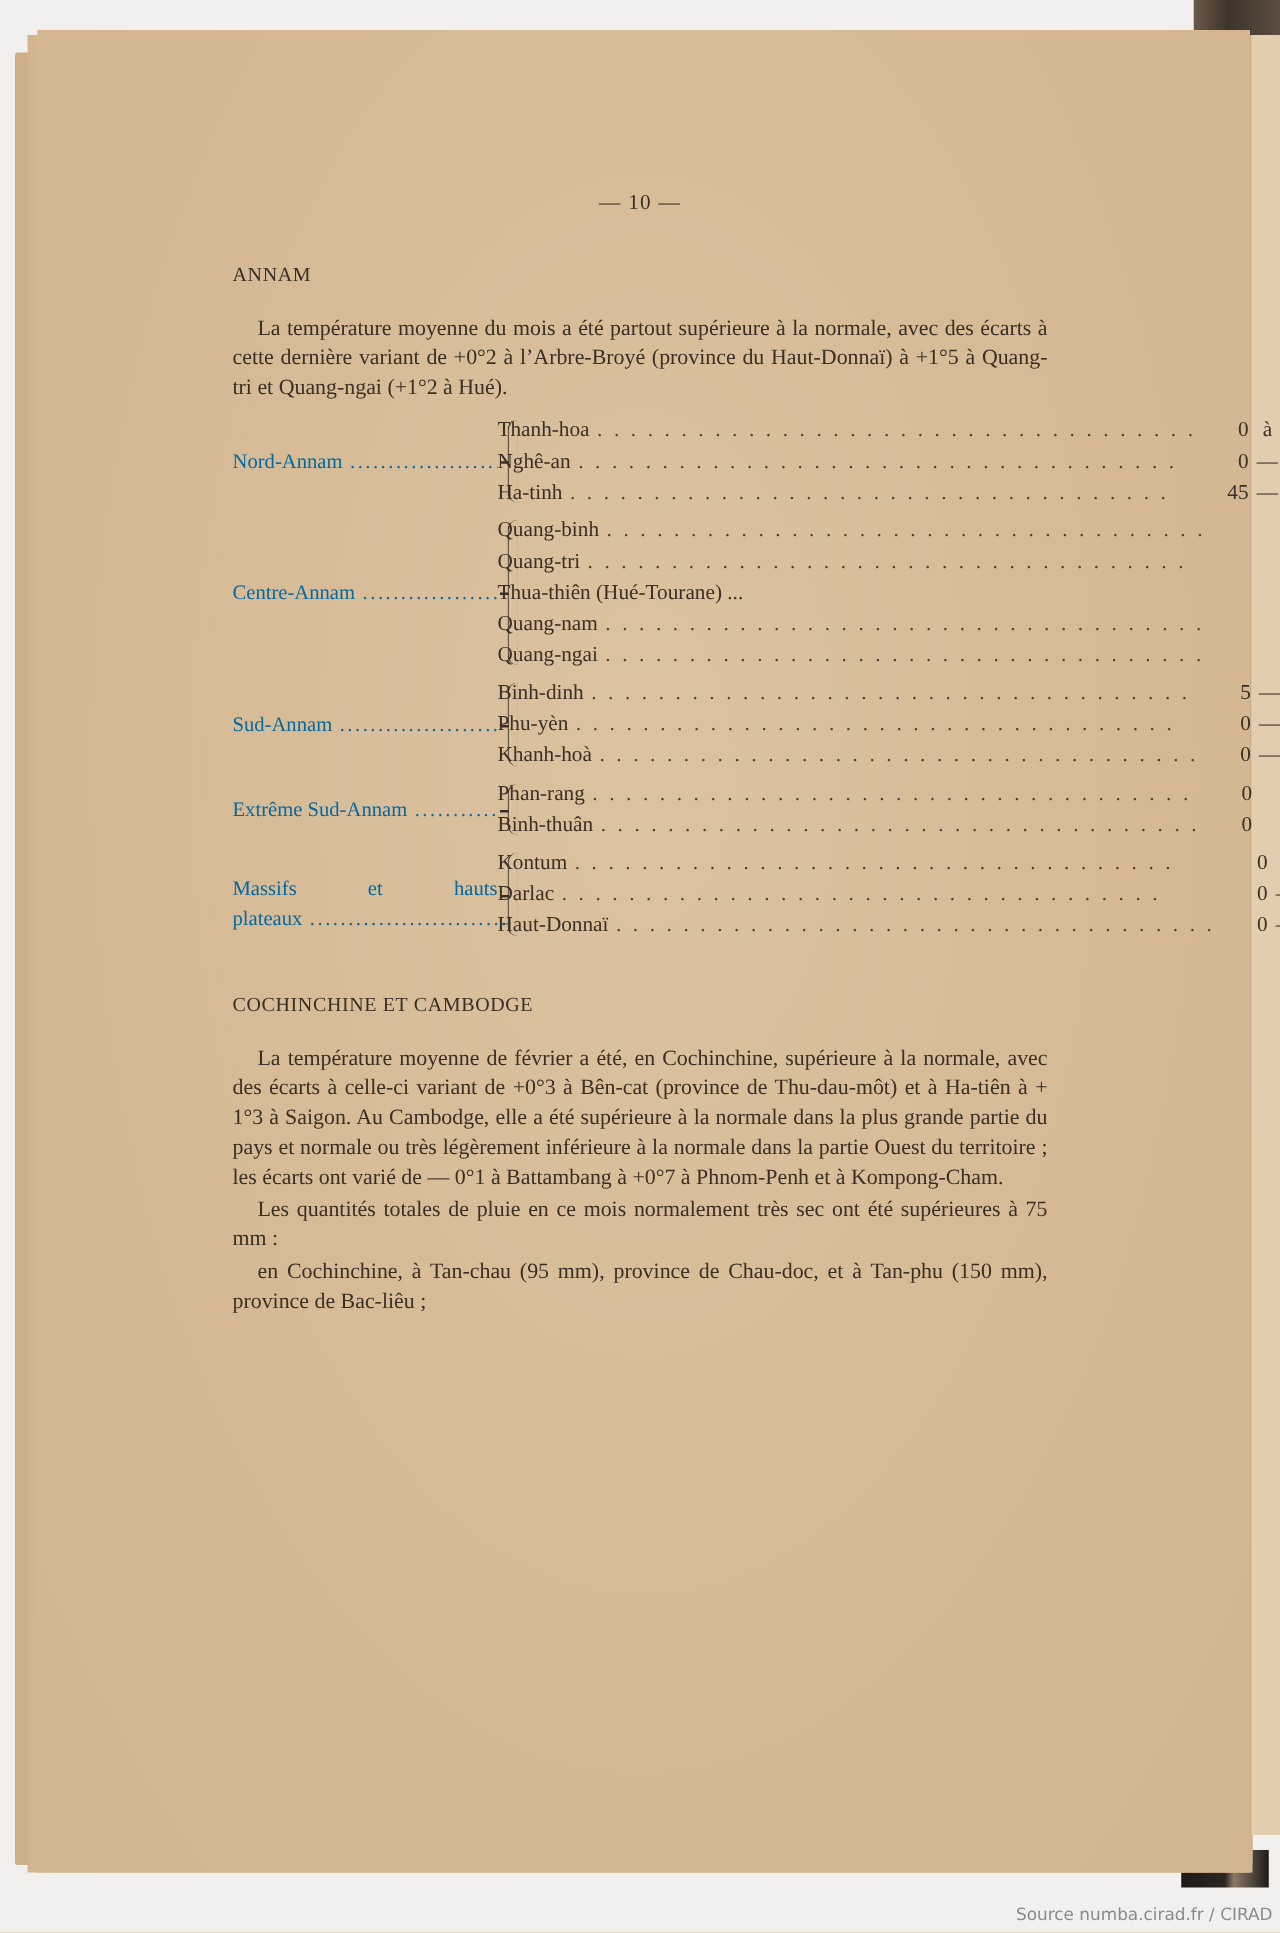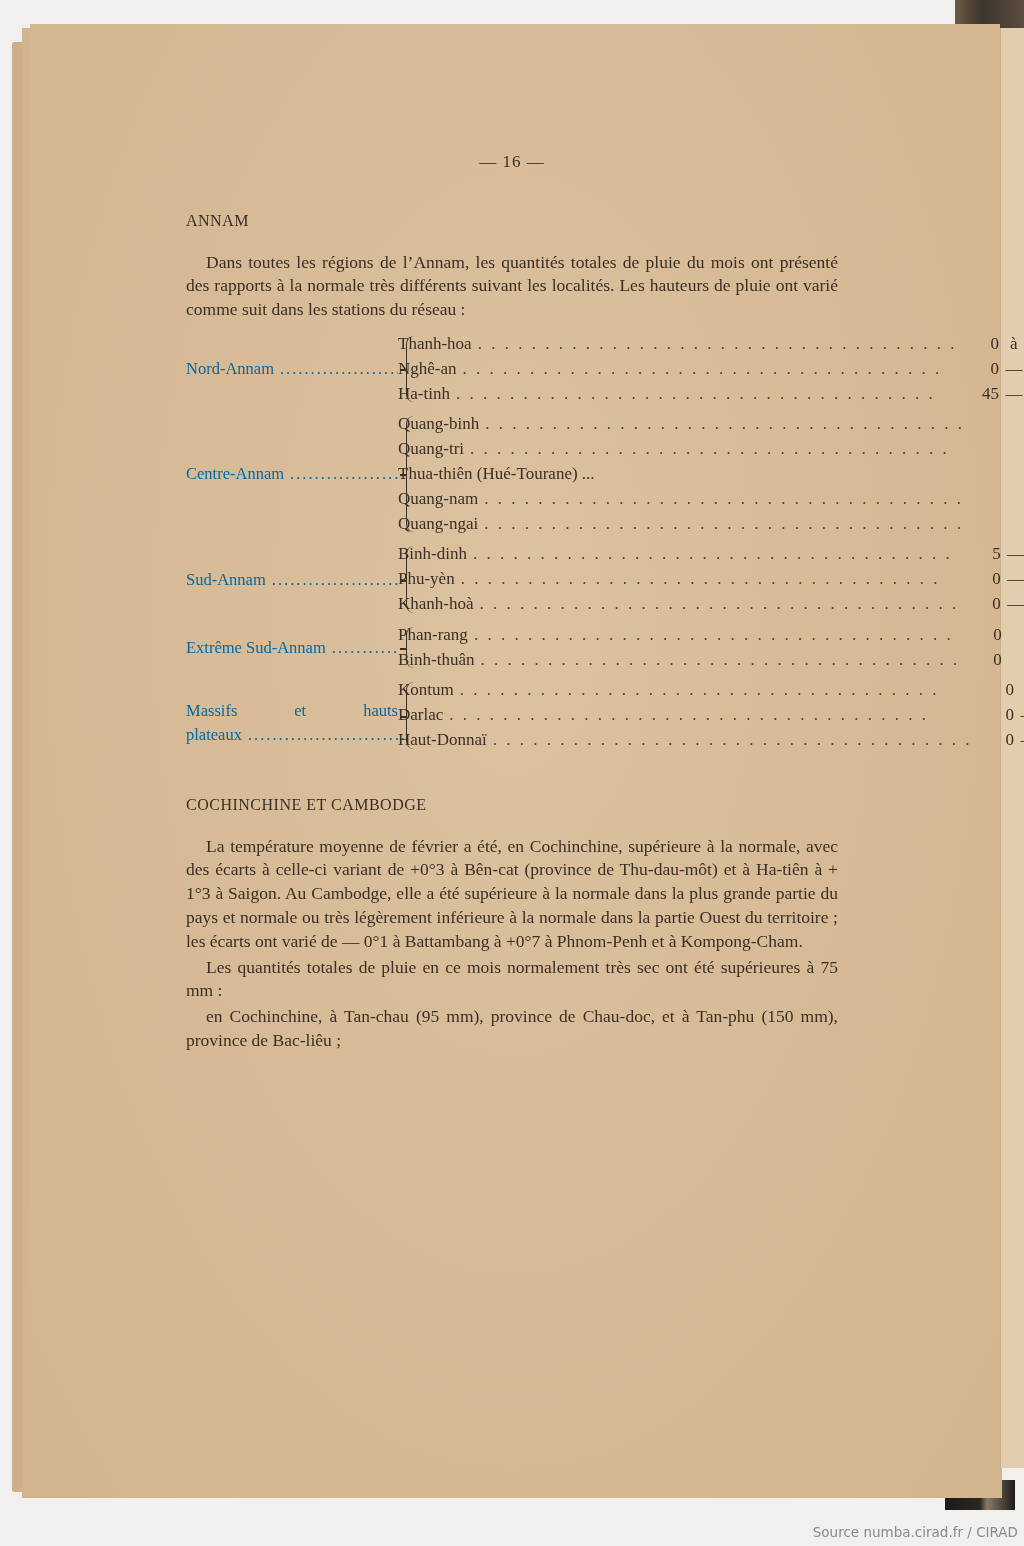--- a/index.html
+++ b/index.html
@@ -82,24 +82,24 @@
 
 <div class="spine-top"></div>
 <div class="spine-bottom"></div>
 <div class="sheet-back"></div>
 <div class="sheet-back2"></div>
 <div class="page-right-edge"></div>
 
 <div class="page"></div>
 
 <div class="content">
-  <div class="pagenum">— 16 —</div>
+  <div class="pagenum">— 10 —</div>
 
   <div class="section-title">ANNAM</div>
-  <p class="para">Dans toutes les régions de l’Annam, les quantités totales de pluie du mois ont présenté des rapports à la normale très différents suivant les localités. Les hauteurs de pluie ont varié comme suit dans les stations du réseau :</p>
+  <p class="para">La température moyenne du mois a été partout supérieure à la normale, avec des écarts à cette dernière variant de +0°2 à l’Arbre-Broyé (province du Haut-Donnaï) à +1°5 à Quang-tri et Quang-ngai (+1°2 à Hué).</p>
 
   <div class="table" id="rain-table">
       <div class="group">
         <div class="region">
           <span>Nord-Annam</span>
           <span class="dots">..........................</span>
         </div>
         <div class="brace"></div>
         <div class="rows">
           <div class="row">

